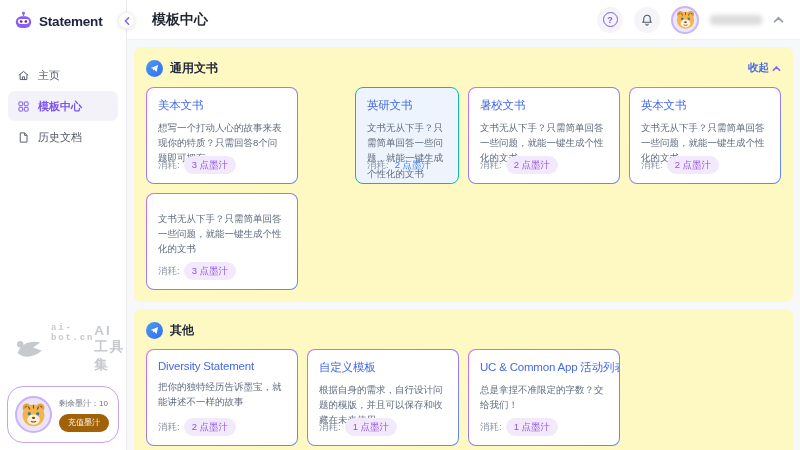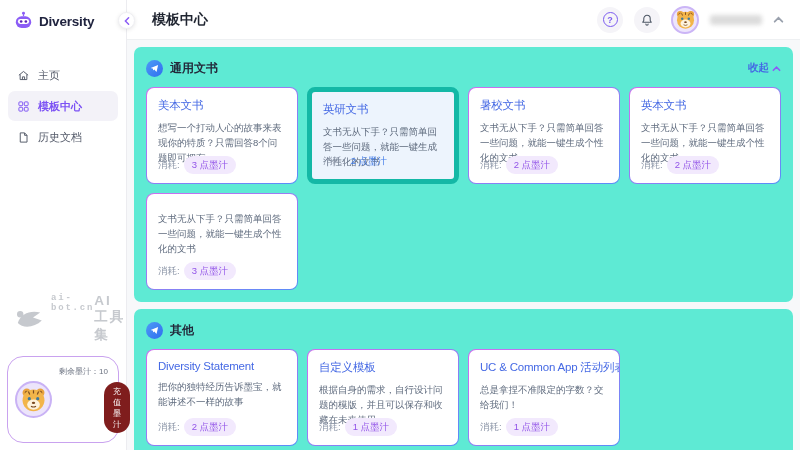--- a/index.html
+++ b/index.html
@@ -19,51 +19,51 @@
   .watermark { display:flex; align-items:center; gap:6px; padding-left:13px; color:#c6c9ce; margin-bottom:12px; }
   .watermark svg { width:32px; height:28px; flex:none; }
   .wm-col { display:flex; flex-direction:row; }
   .wm-line1 { font-size:9px; font-weight:bold; letter-spacing:1.8px; font-family:"Liberation Mono", monospace; }
   .wm-line2 { font-size:13.5px; font-weight:bold; letter-spacing:2px; }
   .ink-card { margin:0 7px 7px 7px; border:1px solid #c9a2ef; border-radius:16px; background:#fff; padding:9px 7px; display:flex; align-items:center; gap:7px; }
   .ink-avatar { width:37px; height:37px; border-radius:50%; background:#ece4fb; border:2px solid #c9b2f5; display:flex; align-items:center; justify-content:center; flex:none; }
   .ink-avatar svg { width:27px; height:27px; }
   .ink-right { display:flex; flex-direction:column; gap:5px; }
   .ink-text { font-size:8px; color:#6b7280; white-space:nowrap; }
-  .ink-btn { background:#7f1d1d; color:#fff; font-size:8px; padding:3.5px 9px; border-radius:999px; border:none; width:fit-content; cursor:pointer; font-family:inherit;margin-left:45px; }
+  .ink-btn { background:#a16207; color:#fff; font-size:8px; padding:3.5px 9px; border-radius:999px; border:none; width:fit-content; cursor:pointer; font-family:inherit; }
 
   
   .header { position:absolute; left:127px; top:0; width:673px; height:40px; background:#fff; border-bottom:1px solid #eef0f2; display:flex; align-items:center; padding:0 16px 0 25px; z-index:1; }
   .header-title { font-size:14px; font-weight:bold; color:#1f2430; }
   .header-right { margin-left:auto; display:flex; align-items:center; gap:11px; }
   .icon-btn { width:26px; height:26px; border-radius:50%; background:#f5f4f8; display:flex; align-items:center; justify-content:center; cursor:pointer; border:none; }
   .help-inner { width:15px; height:15px; border-radius:50%; border:1.3px solid #7c5cf0; color:#7c5cf0; font-size:9px; font-weight:bold; display:flex; align-items:center; justify-content:center; }
   .icon-btn svg { width:14px; height:14px; }
   .header-avatar { width:28px; height:28px; border-radius:50%; background:#ede5fc; border:2px solid #cbb5f6; display:flex; align-items:center; justify-content:center; cursor:pointer; }
   .header-avatar svg { width:21px; height:21px; }
   .user-blur { width:52px; height:10px; background:#dcdcdc; border-radius:3px; filter:blur(2px); }
   .chev { width:11px; height:11px; }
   .collapse-toggle { position:absolute; left:118px; top:12px; width:17px; height:17px; border-radius:50%; background:#fff; border:1px solid #efeff3; box-shadow:0 1px 4px rgba(0,0,0,.10); z-index:5; display:flex; align-items:center; justify-content:center; cursor:pointer; }
   .collapse-toggle svg { width:8px; height:8px; }
 
   
   .main { position:absolute; left:127px; top:40px; width:673px; height:410px; background:#f7f8fa; padding:7px 7px 0 7px; overflow:hidden; }
-  .panel { background:#5eead4; border-radius:7px; padding:9px 12px 12px 12px; margin-bottom:7px; }
+  .panel { background:#fef9c3; border-radius:7px; padding:9px 12px 12px 12px; margin-bottom:7px; }
   .panel-header { display:flex; align-items:center; gap:7px; height:24px; margin-bottom:7px; }
   .section-icon { width:17px; height:17px; border-radius:50%; background:linear-gradient(135deg,#4e9bf5,#2f6ef0); display:flex; align-items:center; justify-content:center; flex:none; }
   .section-icon svg { width:9px; height:9px; }
   .section-title { font-size:12px; font-weight:bold; color:#23283a; }
   .collapse-link { margin-left:auto; display:flex; align-items:center; gap:3px; color:#4569e4; font-size:10.5px; font-weight:bold; cursor:pointer; }
   .collapse-link svg { width:9px; height:9px; }
 
   .cards { display:grid; grid-template-columns:repeat(4,1fr); gap:9px; }
   .card { position:relative; height:97px; border-radius:8px; padding:10px 11px; border:1px solid transparent;
           background:linear-gradient(#fff,#fff) padding-box, linear-gradient(150deg,#d06ef0 0%, #9a7cf3 45%, #5a8cf8 100%) border-box;
           cursor:pointer; overflow:hidden; }
-  .card.selected { background:#edf4fd; border:5px solid #14b8a6; }
+  .card.selected { background:#edf4fd; border:1px solid #14b8a6;margin-left:48px; }
   .card-title { font-size:11.5px; font-weight:normal; color:#4569e4; white-space:nowrap; letter-spacing:-0.2px; }
   .card-desc { margin-top:7px; font-size:9.5px; line-height:1.6; color:#5f6b7e; }
   .card-footer { position:absolute; left:11px; bottom:9px; display:flex; align-items:center; gap:4px; font-size:9.5px; color:#8a94a6; }
   .cost-pill { background:#f2e9fd; color:#9254e8; padding:2.5px 8px; border-radius:999px; font-size:9.5px; }
   .card.selected .cost-pill { background:transparent; color:#3f7ae8; padding:2.5px 2px; }
 </style>
 </head>
 <body>
 
 <div class="screen">
@@ -71,21 +71,21 @@
   <div class="sidebar">
     <div class="logo-row">
       <svg viewBox="0 0 24 24">
         <circle cx="12" cy="2.6" r="1.7" fill="#8b5cf6"></circle>
         <rect x="11.3" y="3.6" width="1.4" height="2.2" fill="#8b5cf6"></rect>
         <rect x="3.2" y="6" width="17.6" height="13.4" rx="6.6" fill="#8b5cf6"></rect>
         <rect x="5.6" y="9.2" width="12.8" height="5.6" rx="2.8" fill="#ffffff"></rect>
         <circle cx="9.3" cy="12" r="1.5" fill="#5b21b6"></circle>
         <circle cx="14.7" cy="12" r="1.5" fill="#5b21b6"></circle>
       </svg>
-      <span class="logo-text">Diversity</span>
+      <span class="logo-text">Statement</span>
     </div>
 
     <div class="nav">
       <div class="nav-item">
         <svg viewBox="0 0 24 24" fill="none" stroke="currentColor" stroke-width="1.8" stroke-linejoin="round">
           <path d="M3.5 11.5 L12 4.5 l8.5 7"></path>
             <path d="M5.8 10 v9.5 h12.4 V10"></path>
             <path d="M10 19.5 v-5 h4 v5"></path>
         </svg>
         <span>主页</span>

